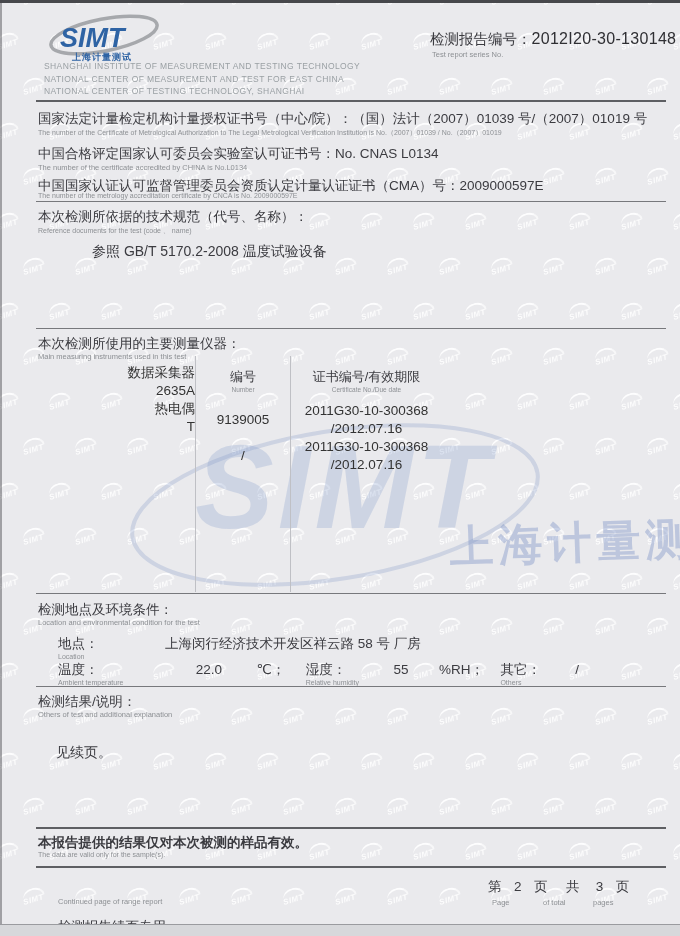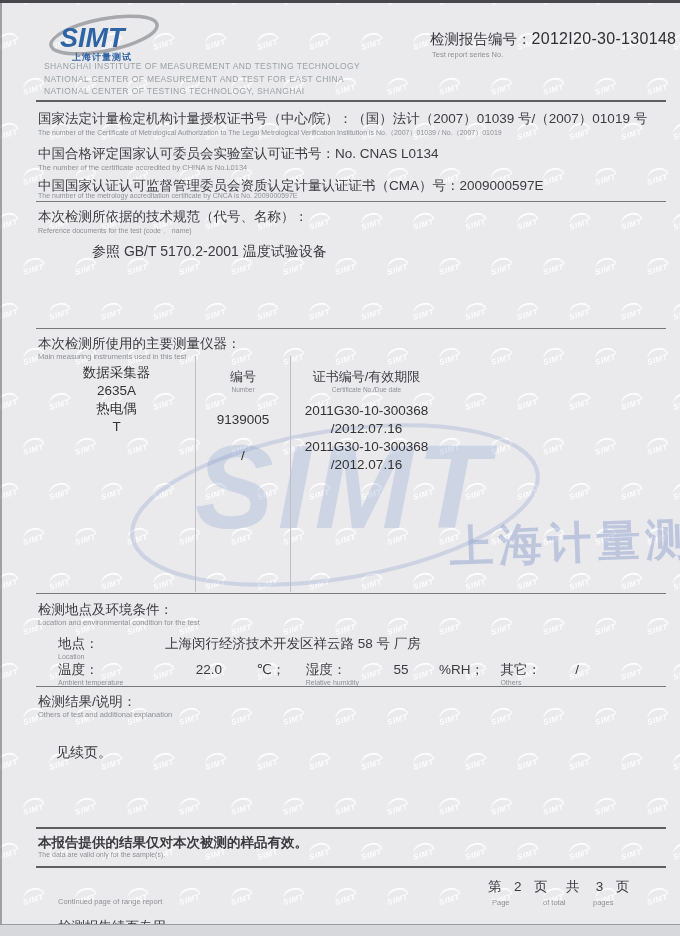--- a/index.html
+++ b/index.html
@@ -384,30 +384,30 @@
     <div class="abs zh" style="left:38px;top:145px;">中国合格评定国家认可委员会实验室认可证书号：No. CNAS L0134</div>
     <div class="abs en" style="left:38px;top:163px;">The number of the certificate accredited by CHINA is No.L0134</div>
 
     <div class="abs zh" style="left:38px;top:177px;">中国国家认证认可监督管理委员会资质认定计量认证证书（CMA）号：2009000597E</div>
     <div class="abs en" style="left:38px;top:192px;font-size:7px;">The number of the metrology accreditation certificate by CNCA is No. 2009000597E</div>
 
     <div class="hr" style="top:201px;"></div>
 
     <div class="abs zh" style="left:38px;top:208px;">本次检测所依据的技术规范（代号、名称）：</div>
     <div class="abs en" style="left:38px;top:226px;font-size:7px;">Reference documents for the test (code 、 name)</div>
-    <div class="abs" style="left:92px;top:243px;font-size:14px;color:#3b3b40;">参照 GB/T 5170.2-2001  温度试验设备</div>
+    <div class="abs" style="left:92px;top:243px;font-size:14px;color:#3b3b40;">参照 GB/T 5170.2-2008  温度试验设备</div>
 
     <div class="hr" style="top:328px;"></div>
 
     <div class="abs zh" style="left:38px;top:335px;">本次检测所使用的主要测量仪器：</div>
     <div class="abs en" style="left:38px;top:352px;">Main measuring instruments used in this test</div>
 
     <div class="tbl">
       <div class="col c1">
-        <div style="margin-top:8px;">
+        <div style="margin-top:8px;text-align:right;">
           <div class="cell">数据采集器</div>
           <div class="cell">2635A</div>
           <div class="cell">热电偶</div>
           <div class="cell">T</div>
         </div>
       </div>
       <div class="col c2">
         <div style="padding-top:12px;">
           <div class="th-zh">编号</div>
           <div class="th-en">Number</div>

